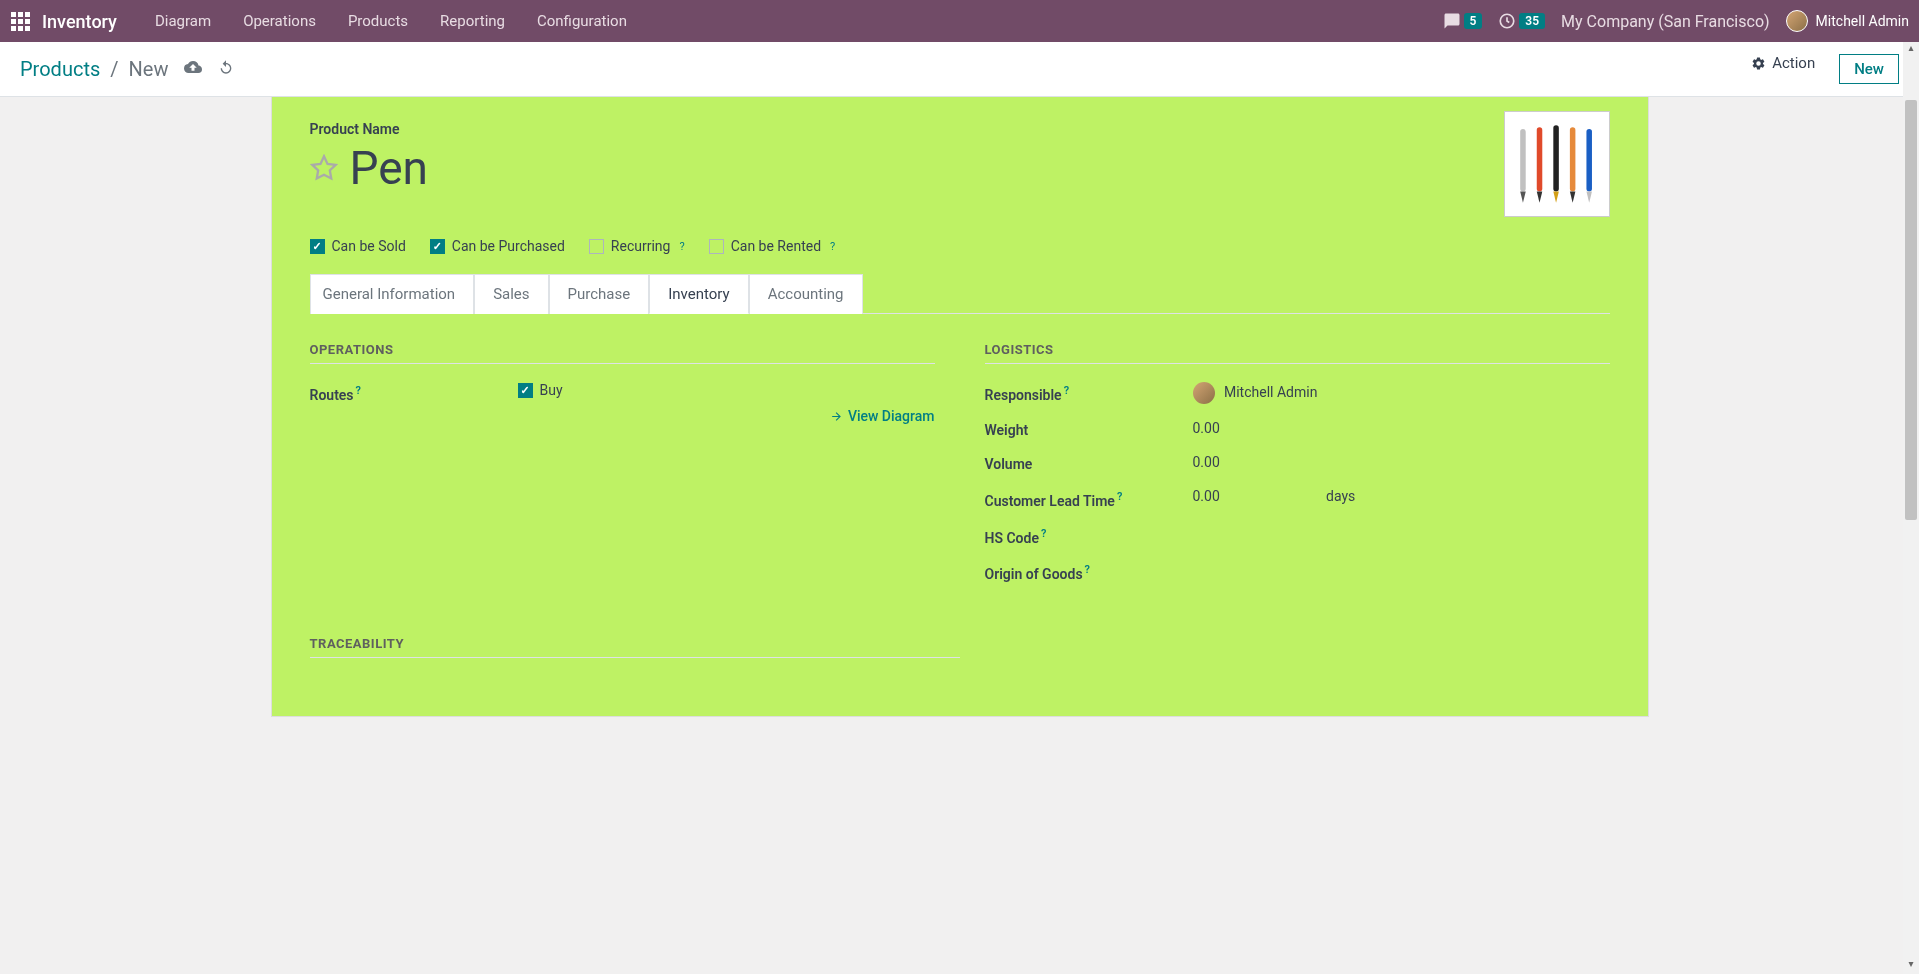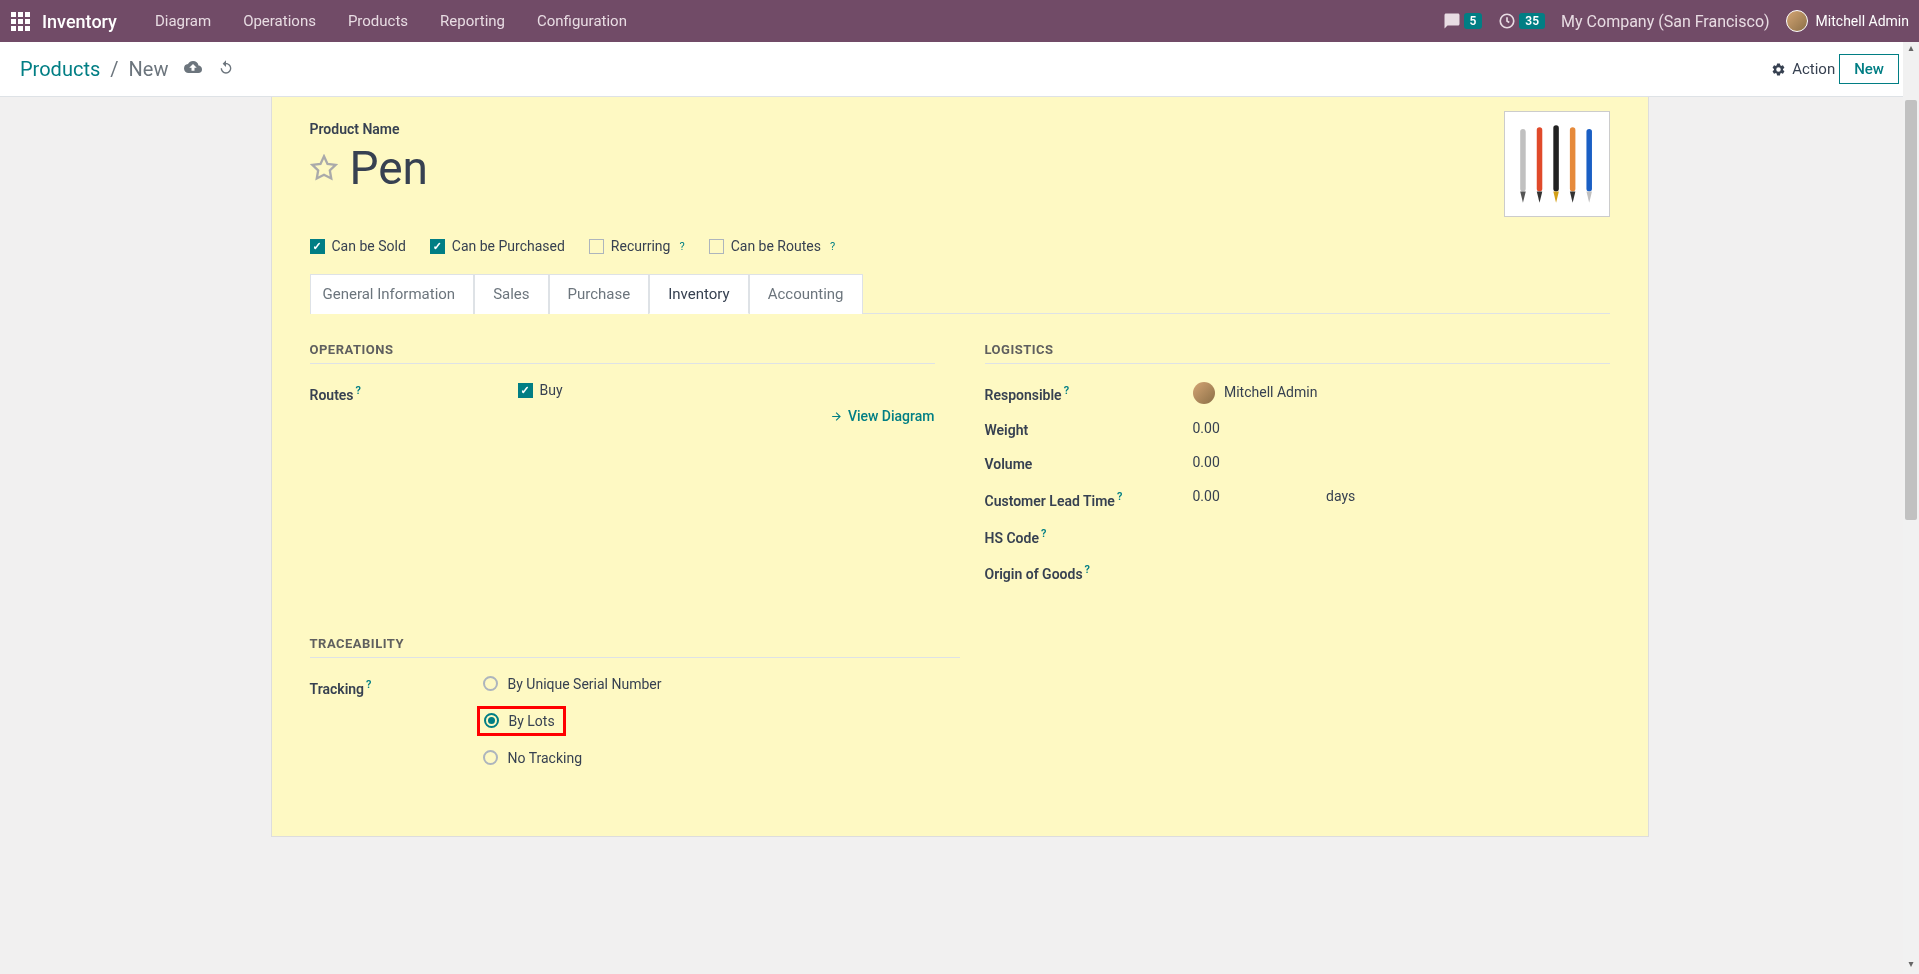--- a/index.html
+++ b/index.html
@@ -20,27 +20,27 @@
 .user-menu { display: flex; align-items: center; gap: 8px; cursor: pointer; }
 .avatar { width: 22px; height: 22px; border-radius: 50%; background: linear-gradient(135deg, #d4a574, #8b6f47); border: 1px solid #fff; }
 
 
 .actionbar { background: #fff; border-bottom: 1px solid #dee2e6; padding: 12px 20px; display: flex; align-items: center; justify-content: space-between; }
 .breadcrumb { display: flex; align-items: center; gap: 10px; font-size: 20px; }
 .breadcrumb .link { color: #017E84; cursor: pointer; }
 .breadcrumb .sep { color: #6c757d; }
 .breadcrumb .current { color: #6c757d; }
 .bc-icon { color: #6c757d; cursor: pointer; font-size: 16px; margin-left: 6px; }
-.actionbar-right { display: flex; align-items: center; gap: 4px; }
+.actionbar-right { display: flex; align-items: flex-start; gap: 24px; }
 .gear-action { cursor: pointer; display: flex; align-items: center; gap: 6px; color: #374151; font-size: 15px; }
 .btn-new { border: 1px solid #017E84; color: #017E84; background: #fff; padding: 5px 14px; font-size: 15px; cursor: pointer; font-weight: 500; }
 
 
 .content-wrap { display: flex; justify-content: center; padding: 0; }
-.sheet { background: #fef9c3; width: 1378px; border: 1px solid #ddd; border-top: none; padding: 24px 38px 40px; position: relative; }
+.sheet { background: #bef264; width: 1378px; border: 1px solid #ddd; border-top: none; padding: 24px 38px 40px; position: relative; }
 .field-label { font-size: 14px; font-weight: 600; color: #374151; margin-bottom: 4px; }
 
 .title-row { display: flex; align-items: center; gap: 12px; margin-bottom: 16px; }
 .star-icon { width: 28px; height: 28px; color: #aaa; cursor: pointer; }
 .product-title { font-size: 46px; font-weight: 400; color: #374151; }
 
 .product-image { position: absolute; top: 14px; right: 38px; width: 106px; height: 106px; border: 1px solid #ccc; padding: 4px; background: #fff; display: flex; align-items: center; justify-content: center; }
 .pens { width: 92px; height: 92px; }
 
 .checkbox-row { display: flex; gap: 24px; margin-bottom: 20px; margin-top: 43px; }
@@ -193,21 +193,21 @@
         <span class="cbox checked"></span>
         <span>Can be Purchased</span>
       </div>
       <div class="check-item">
         <span class="cbox"></span>
         <span>Recurring</span>
         <span class="help-q">?</span>
       </div>
       <div class="check-item">
         <span class="cbox"></span>
-        <span>Can be Routes</span>
+        <span>Can be Rented</span>
         <span class="help-q">?</span>
       </div>
     </div>
 
     <div class="tabs">
       <div class="tab">General Information</div>
       <div class="tab">Sales</div>
       <div class="tab">Purchase</div>
       <div class="tab active">Inventory</div>
       <div class="tab">Accounting</div>
@@ -276,41 +276,20 @@
           <div class="row-label">
             <span>Origin of Goods</span><span class="help-q">?</span>
           </div>
           <div class="row-value"></div>
         </div>
       </div>
     </div>
 
     <div class="traceability-section">
       <div class="section-title">TRACEABILITY</div>
-      <div class="form-row">
-        <div class="row-label" style="width:145px;">
-          <span>Tracking</span><span class="help-q">?</span>
-        </div>
-        <div class="row-value">
-          <div class="radio-item">
-            <span class="radio"></span>
-            <span>By Unique Serial Number</span>
-          </div>
-          <div class="highlight-box">
-            <div class="radio-item">
-              <span class="radio checked"></span>
-              <span>By Lots</span>
-            </div>
-          </div>
-          <div class="radio-item" style="margin-top:14px;">
-            <span class="radio"></span>
-            <span>No Tracking</span>
-          </div>
-        </div>
-      </div>
     </div>
 
   </div>
 </div>
 
 <div class="scrollbar-stub">
   <div class="scrollbar-arrow" style="top:0;">▴</div>
   <div class="scrollbar-thumb"></div>
   <div class="scrollbar-arrow" style="bottom:0;">▾</div>
 </div>

